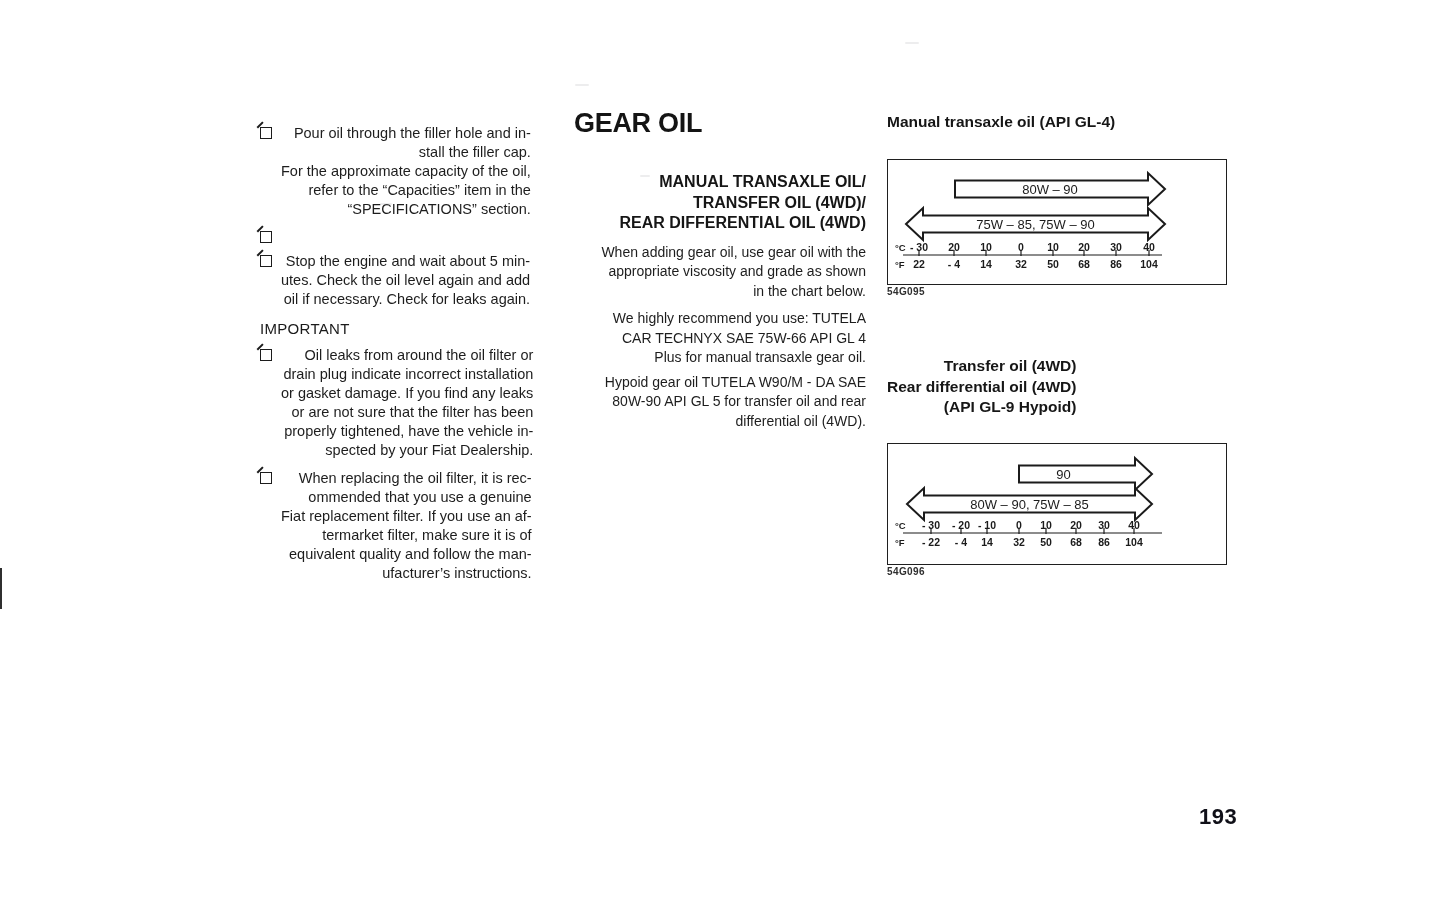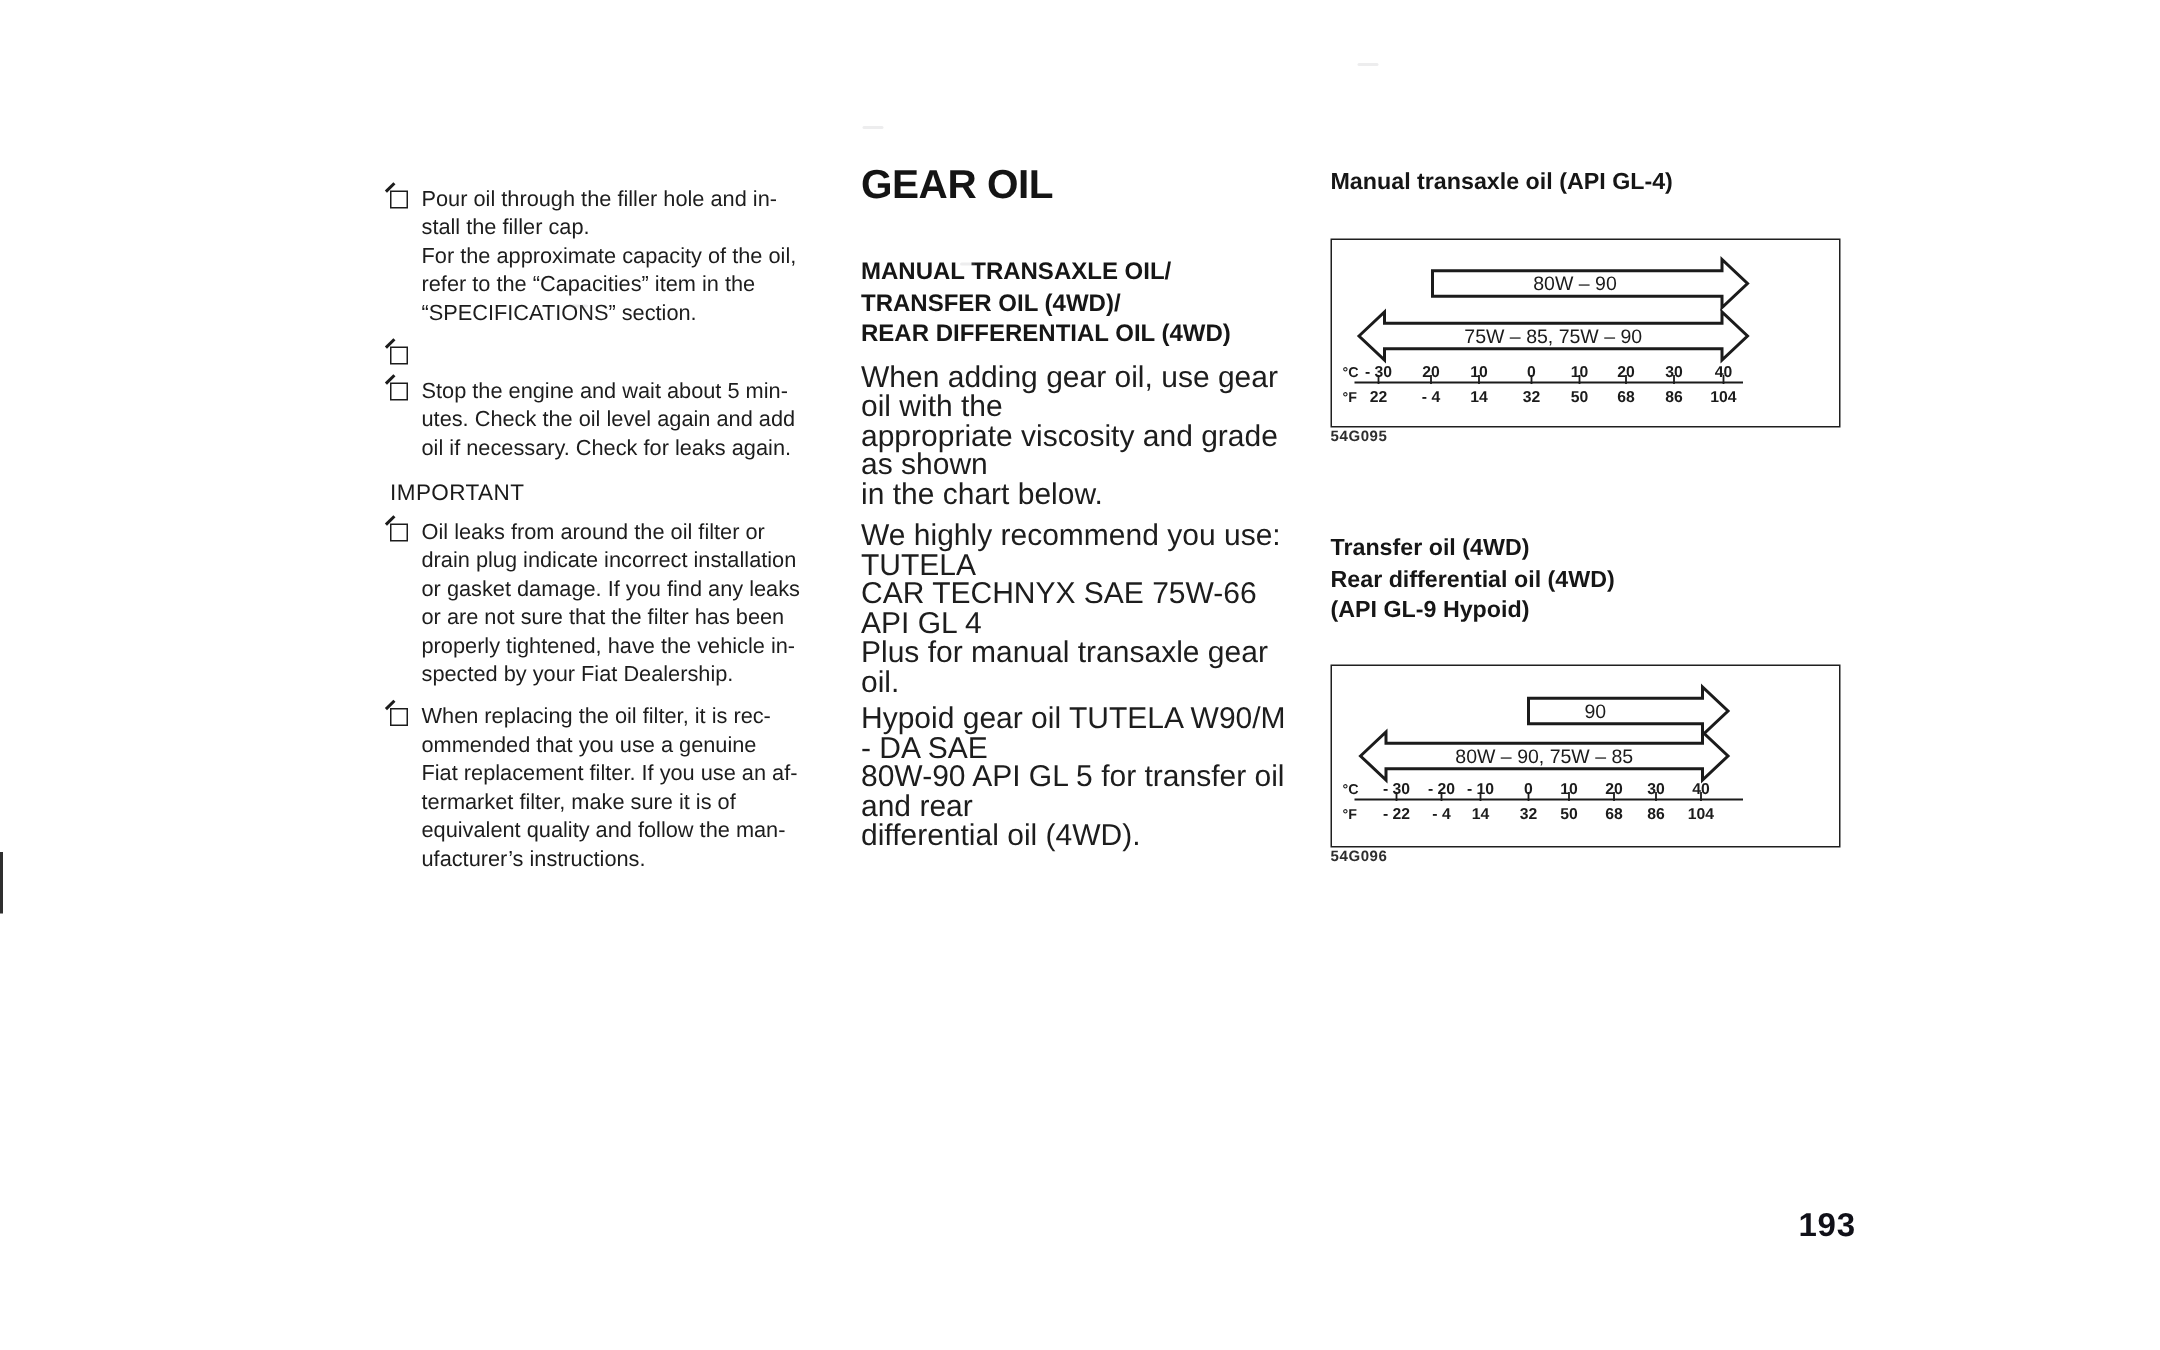--- a/index.html
+++ b/index.html
@@ -3,42 +3,42 @@
 <meta charset="utf-8">
 <style>
   html,body{margin:0;padding:0;}
   body{
     width:1440px;height:900px;position:relative;background:#ffffff;
     font-family:"Liberation Sans","DejaVu Sans",sans-serif;
     color:#1d1d1d;overflow:hidden;
     -webkit-font-smoothing:antialiased;
   }
   .abs{position:absolute;}
-  .preline{white-space:pre-line;}
+  .preline{white-space:pre-line;text-align:right;}
 
   
   .col-left{left:260px;top:112px;width:295px;}
   .col-left h2{font-size:15.5px;line-height:22px;margin:0;font-weight:700;color:#161616;}
   .check-item{display:flex;margin-top:9px;font-size:14.5px;line-height:19px;}
   .check-item.first{margin-top:12px;}
   .bullet{
     position:relative;flex:none;width:10px;height:10px;
     border:1.7px solid #1c1c1c;margin:3px 9px 0 0;background:#fff;
   }
   .bullet::before{
     content:"";position:absolute;left:-5px;top:-4px;width:8px;height:1.7px;
     background:#1c1c1c;transform:rotate(-45deg);
   }
   .important{font-size:15px;line-height:20px;margin-top:10px;letter-spacing:.3px;color:#1a1a1a;}
 
   
   .col-mid{left:574px;top:105px;width:292px;}
   .col-mid h1{font-size:27px;line-height:36px;margin:0;font-weight:700;letter-spacing:-.3px;color:#141414;}
   .col-mid h3{font-size:16px;line-height:20.5px;margin:31px 0 0 0;font-weight:700;color:#161616;}
-  .col-mid p{font-size:20px;line-height:19.5px;margin:0;}
+  .col-mid p{font-size:14px;line-height:19.5px;margin:0;}
   .col-mid p.p1{margin-top:9px;}
   .col-mid p.p2{margin-top:8px;}
   .col-mid p.p3{margin-top:5px;}
 
   
   .rc-head{font-size:15.5px;line-height:20.5px;font-weight:700;color:#161616;}
   .chart-box{width:340px;}
   .chart-frame{border:1.6px solid #1f1f1f;background:#fff;}
   .chart-frame svg{display:block;}
   .fig-code{font-size:10px;line-height:12px;text-align:left;color:#2e2e2e;letter-spacing:.4px;margin-top:1px;font-weight:700;}

